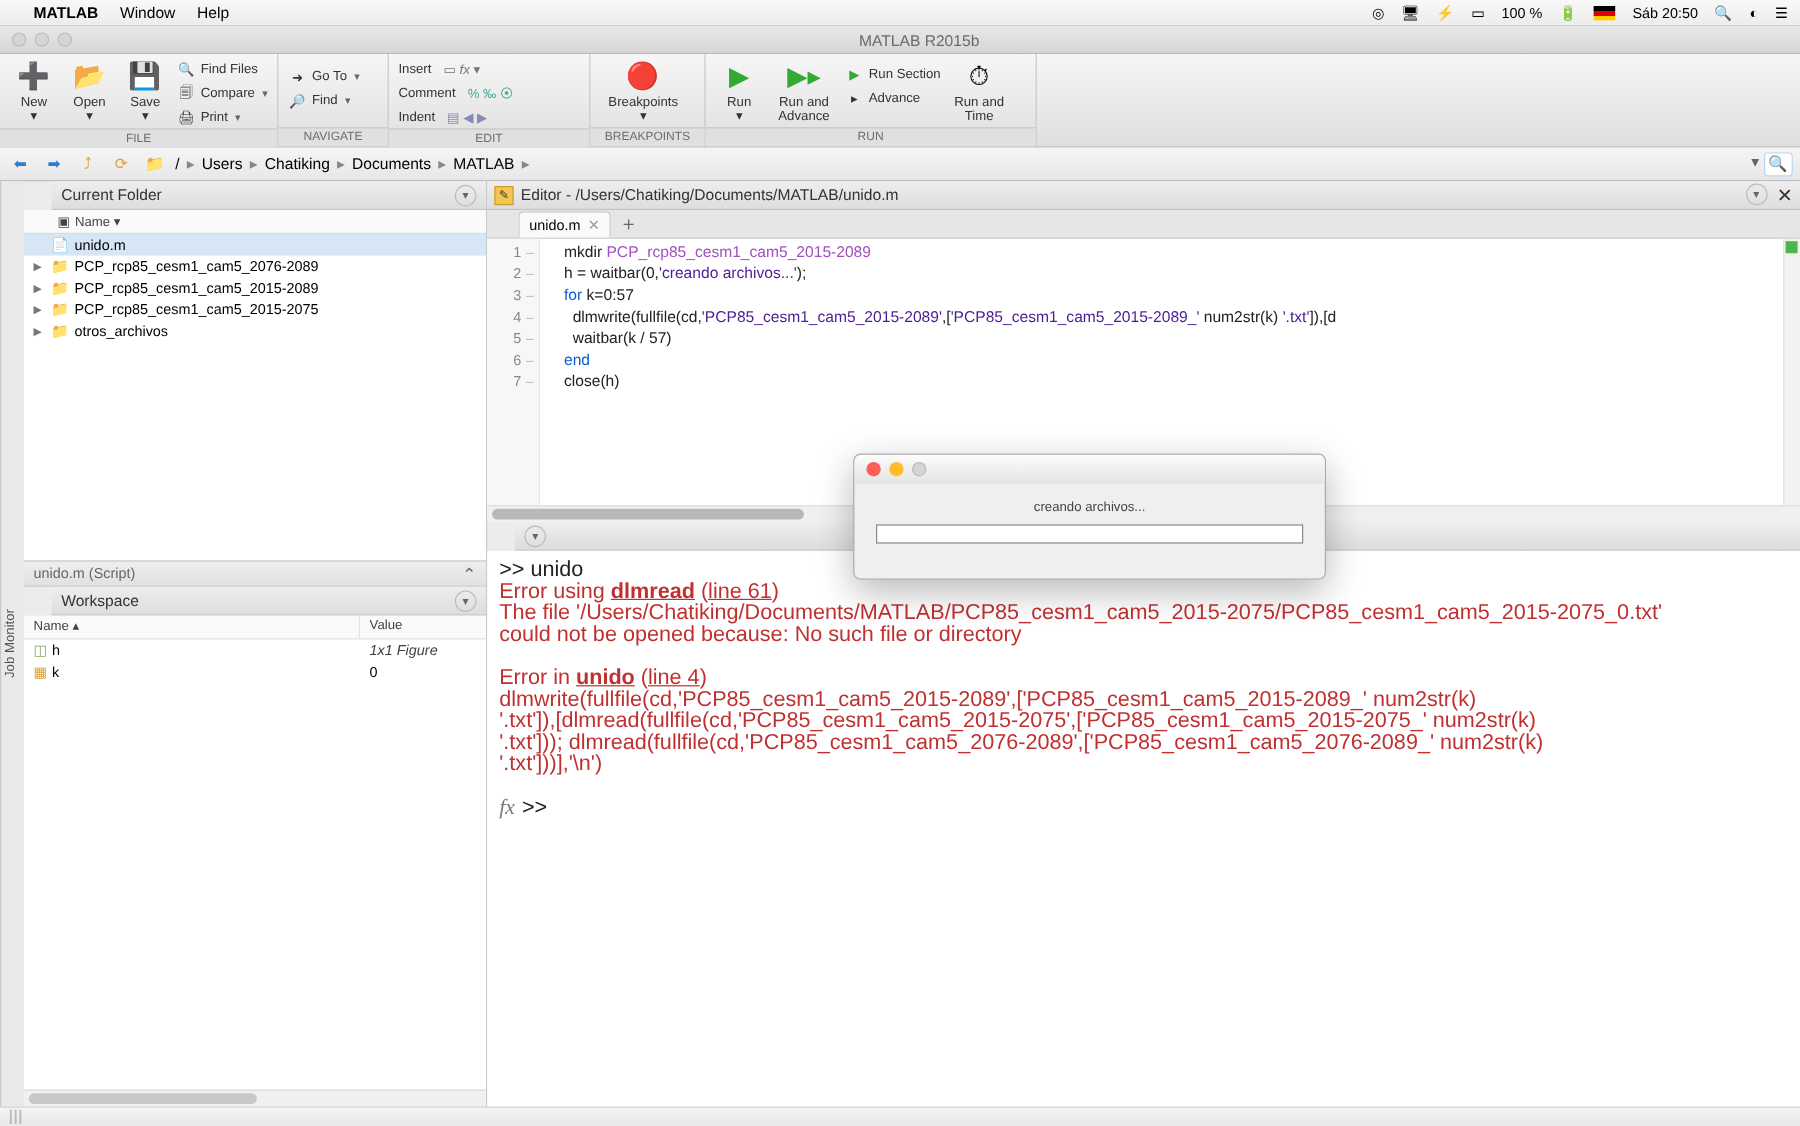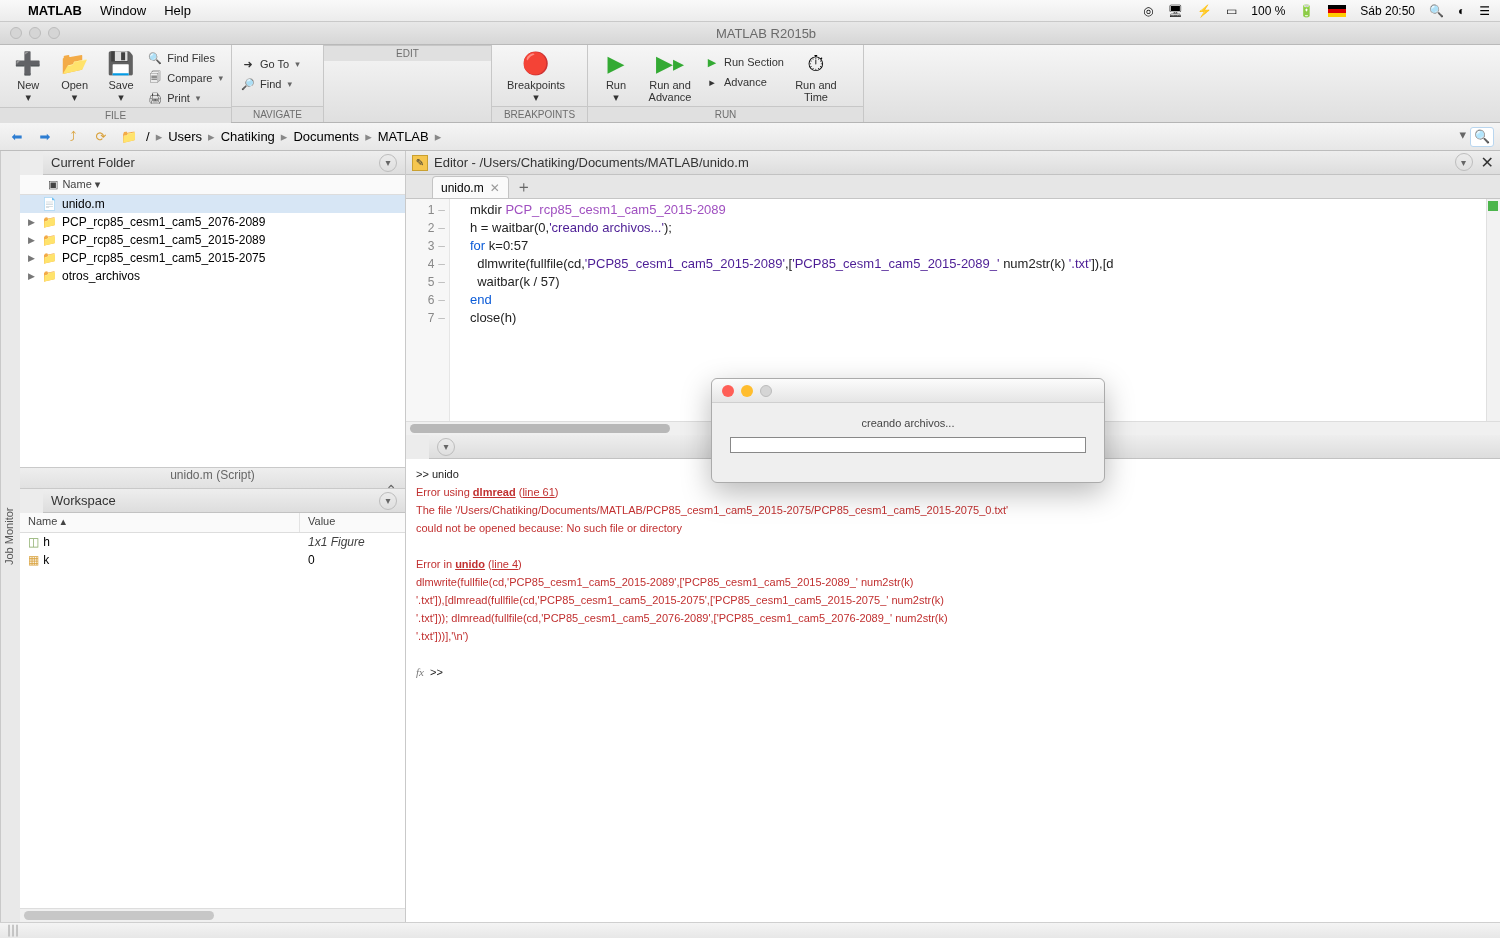--- a/index.html
+++ b/index.html
@@ -52,21 +52,21 @@
 .panel-title .pico { width:18px; height:18px; border:1px solid #bdbdbd; border-radius:10px; display:flex; align-items:center; justify-content:center; font-size:10px; color:#666; cursor:pointer; }
 
 .file-head { height:20px; background:#fafafa; border-bottom:1px solid #ddd; display:flex; align-items:center; padding-left:28px; font-size:11px; color:#444; }
 .file-list { flex: 0 0 272px; background:#fff; overflow:auto; }
 .file-row { display:flex; align-items:center; height:18px; padding-left:8px; gap:4px; font-size:12px; }
 .file-row .arr { width:10px; color:#777; font-size:9px; }
 .file-row .ic { width:16px; text-align:center; }
 .folder-ic { color:#6db3e8; }
 .file-row.sel { background:#d7e6f5; }
 
-.status-strip { height:22px; background:linear-gradient(#eee,#e1e1e1); border-top:1px solid #c9c9c9; border-bottom:1px solid #c9c9c9; display:flex; align-items:center; padding:0 8px; color:#666; font-size:12px;flex-direction:column; }
+.status-strip { height:22px; background:linear-gradient(#eee,#e1e1e1); border-top:1px solid #c9c9c9; border-bottom:1px solid #c9c9c9; display:flex; align-items:center; padding:0 8px; color:#666; font-size:12px; }
 .status-strip .caret { margin-left:auto; font-size:14px; cursor:pointer; }
 
 .ws-head { height:20px; background:#fafafa; border-bottom:1px solid #ddd; display:flex; font-size:11px; color:#444; }
 .ws-head div { padding:2px 8px; }
 .ws-name-col{ width:280px; border-right:1px solid #e3e3e3;}
 .ws-body { flex:1; background:#fff; overflow:auto; font-size:12px;}
 .ws-row { display:flex; height:18px; align-items:center; }
 .ws-row .n { width:280px; padding-left:8px; display:flex; align-items:center; gap:4px; }
 .ws-row .v { padding-left:8px; }
 .ws-row .v.fig { color:#404040; font-style:italic; }
@@ -89,21 +89,21 @@
 .gutter div span.dash{color:#bbb; margin-left:4px;}
 .code { padding:2px 0 2px 20px; line-height:18px; white-space:pre; color:#222; overflow:hidden; flex:1;}
 .kw { color:#0b5bd7; }
 .pp { color:#a050c0; }
 .str { color:#4c1d95; }
 .code-strip { position:absolute; right:0; top:0; width:14px; height:100%; background:#f2f2f2; border-left:1px solid #e0e0e0;}
 .code-strip .ok { position:absolute; top:2px; right:2px; width:10px; height:10px; background:#4cb54c; }
 .editor-hscroll { height:14px; background:#f0f0f0; border-top:1px solid #ddd; position:relative; }
 .editor-hscroll .thumb{ position:absolute; left:4px; top:2px; height:9px; width:260px; background:#b8b8b8; border-radius:5px; }
 
-.cmd-area { background:#fff; flex:1; font-family:Menlo,Consolas,monospace; font-size:11px; padding:6px 10px; line-height:18px; overflow:auto; color:#222; }
+.cmd-area { background:#fff; flex:1; font-family:Menlo,Consolas,monospace; font-size:18px; padding:6px 10px; line-height:18px; overflow:auto; color:#222; }
 .cmd-area .err { color:#c13030; }
 .cmd-area .uline { text-decoration:underline; }
 .fx-row { display:flex; align-items:center; gap:6px;}
 .fx-row .fx { font-style:italic; color:#7a7a7a; font-family:serif;}
 
 
 .waitbar { position:absolute; left:711px; top:378px; width:394px; height:105px; background:#efefef; border:1px solid #ababab; border-radius:6px; box-shadow:0 10px 30px rgba(0,0,0,.28); }
 .waitbar .tb { height:24px; background:linear-gradient(#fcfcfc,#e5e5e5); border-radius:6px 6px 0 0; display:flex; align-items:center; padding-left:10px; gap:7px; border-bottom:1px solid #cfcfcf; }
 .waitbar .dot { width:12px; height:12px; border-radius:50%; }
 .waitbar .d1{background:#ff5f57;} .waitbar .d2{background:#ffbd2e;} .waitbar .d3{background:#d5d5d5; border:1px solid #bcbcbc;}
@@ -188,20 +188,36 @@
           </div>
       <div class="small-item chev">
             <span class="ic">🔎</span>
             <span>Find</span>
           </div>
     </div>
       </div>
     <div class="tool-group-label">NAVIGATE</div>
   </div>
   <div class="tool-group" style="width:168px">
+    <div class="tool-group-body">
+      <div class="small-list">
+        <div class="small-item">
+            <span>Insert</span> 
+            <span style="margin-left:6px;color:#777">▭ <i>fx</i> ▾</span>
+          </div>
+        <div class="small-item">
+            <span>Comment</span> 
+            <span style="margin-left:6px;color:#4a9">% ‰ ⦿</span>
+          </div>
+        <div class="small-item">
+            <span>Indent</span> 
+            <span style="margin-left:6px;color:#88b">▤ ◀ ▶</span>
+          </div>
+      </div>
+    </div>
     <div class="tool-group-label">EDIT</div>
   </div>
   <div class="tool-group" style="width:96px">
     <div class="tool-group-body">
       <div class="big-btn" style="width:72px">
           <div class="ico">🔴</div>
           <div class="lbl"><span>Breakpoints</span><br>▾</div>
         </div>
     </div>
     <div class="tool-group-label">BREAKPOINTS</div>

